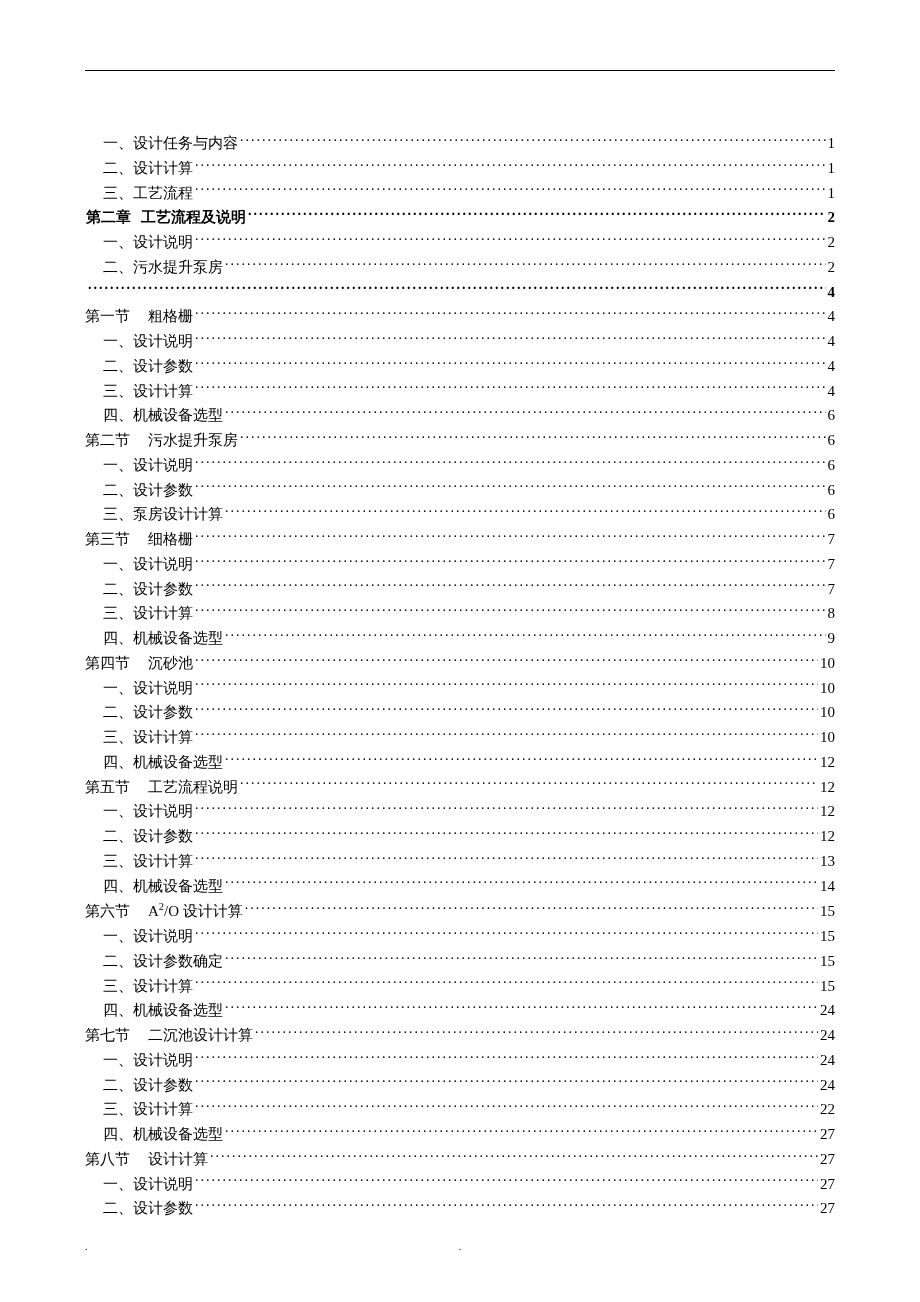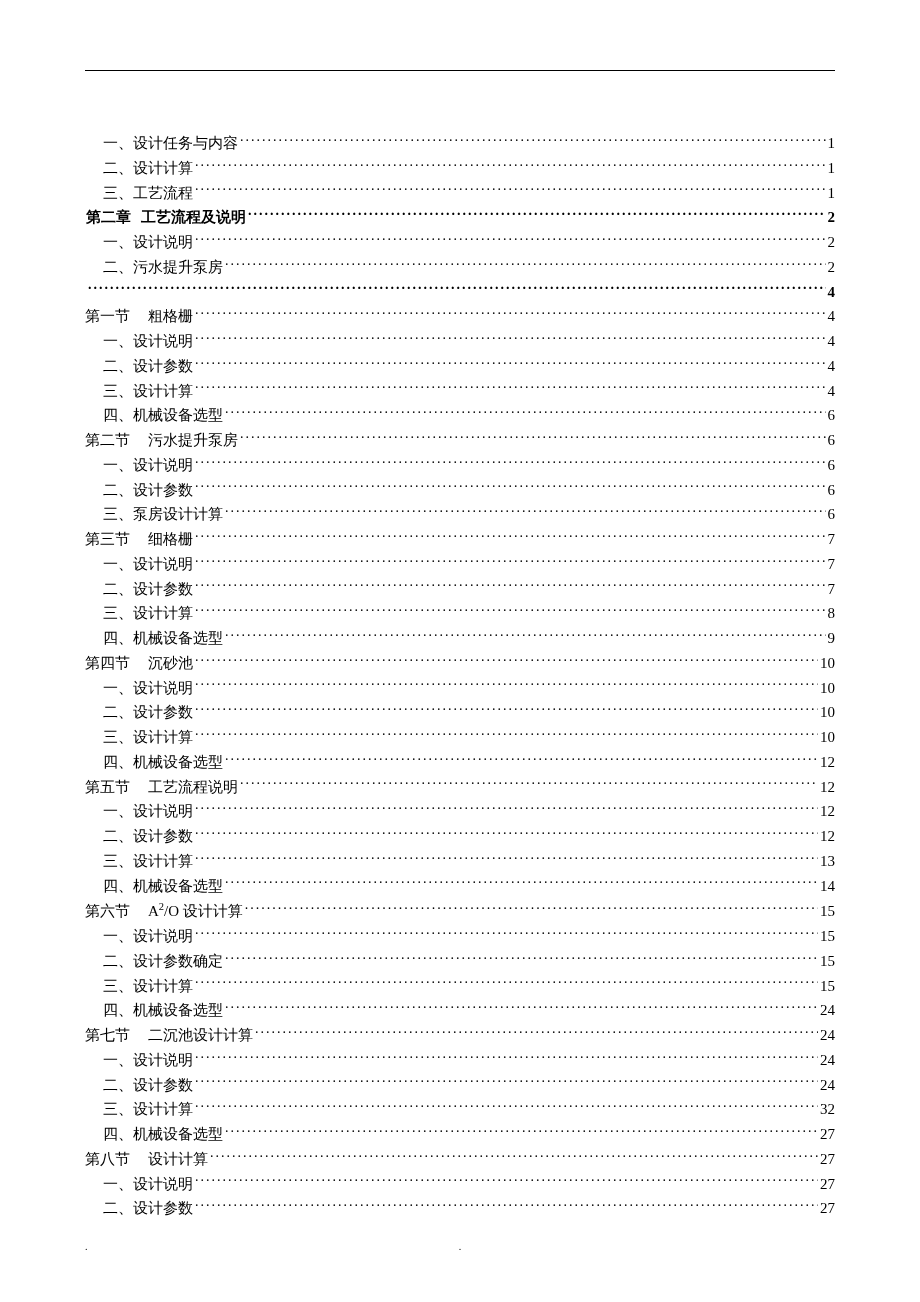--- a/index.html
+++ b/index.html
@@ -301,21 +301,21 @@
         <span class="page-num">24</span>
       </div>
       <div class="toc-line item">
         <span class="label"><span>二、设计参数</span></span>
         <span class="dots"></span>
         <span class="page-num">24</span>
       </div>
       <div class="toc-line item">
         <span class="label"><span>三、设计计算</span></span>
         <span class="dots"></span>
-        <span class="page-num">32</span>
+        <span class="page-num">22</span>
       </div>
       <div class="toc-line item">
         <span class="label"><span>四、机械设备选型</span></span>
         <span class="dots"></span>
         <span class="page-num">27</span>
       </div>
       <div class="toc-line section">
         <span class="label"><span class="section-prefix">第八节</span><span>设计计算</span></span>
         <span class="dots"></span>
         <span class="page-num">27</span>

